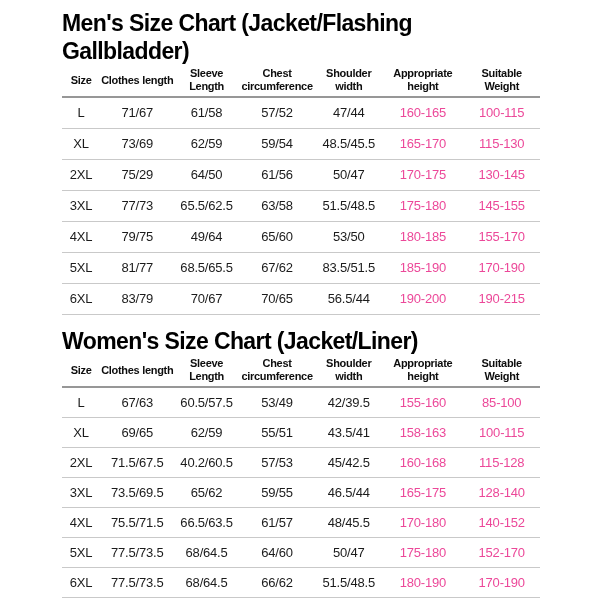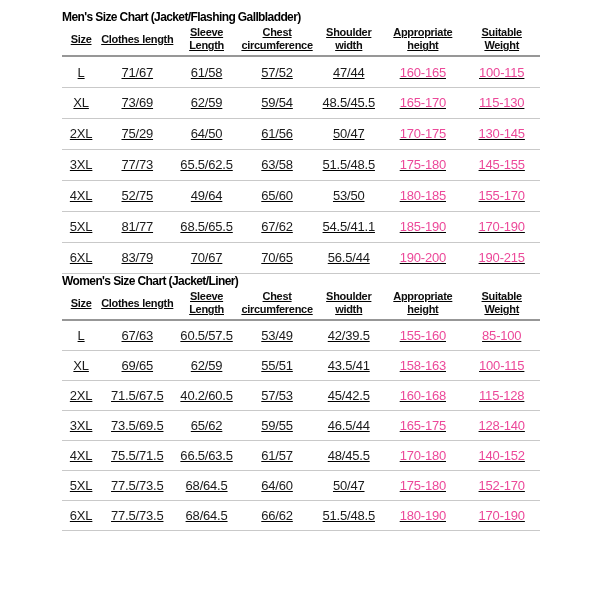--- a/index.html
+++ b/index.html
@@ -6,28 +6,28 @@
   html, body { background: #ffffff; }
   body {
     width: 600px; height: 600px; overflow: hidden;
     font-family: "Liberation Sans", sans-serif;
   }
   .page {
     width: 600px; height: 600px; background: #ffffff;
     padding: 10px 0 0 62px;
   }
   .chart-section { width: 478px; }
-  .chart-section + .chart-section { }
+  .chart-section + .chart-section { margin-top: 13px; }
   .chart-title {
-    font-size: 12px; font-weight: bold; color: #000000;
+    font-size: 23px; font-weight: bold; color: #000000;
     letter-spacing: -0.6px; line-height: 1.2; margin-bottom: 2px;
     font-family: "Liberation Sans", sans-serif;
   }
   table.size-table {
-    width: 478px; border-collapse: collapse; table-layout: fixed; text-decoration: underline;
+    width: 478px; border-collapse: collapse; table-layout: fixed;
   }
   col.c1 { width: 8%; }
   col.c2 { width: 15.5%; }
   col.c3 { width: 13.5%; }
   col.c4 { width: 16%; }
   col.c5 { width: 14%; }
   col.c6 { width: 17%; }
   col.c7 { width: 16%; }
   th {
     font-size: 11px; font-weight: bold; color: #0d0d0d;
@@ -105,33 +105,33 @@
             <td>3XL</td>
             <td>77/73</td>
             <td>65.5/62.5</td>
             <td>63/58</td>
             <td>51.5/48.5</td>
             <td class="red">175-180</td>
             <td class="red">145-155</td>
           </tr>
           <tr>
             <td>4XL</td>
-            <td>52/75</td>
+            <td>79/75</td>
             <td>49/64</td>
             <td>65/60</td>
             <td>53/50</td>
             <td class="red">180-185</td>
             <td class="red">155-170</td>
           </tr>
           <tr>
             <td>5XL</td>
             <td>81/77</td>
             <td>68.5/65.5</td>
             <td>67/62</td>
-            <td>54.5/41.1</td>
+            <td>83.5/51.5</td>
             <td class="red">185-190</td>
             <td class="red">170-190</td>
           </tr>
           <tr>
             <td>6XL</td>
             <td>83/79</td>
             <td>70/67</td>
             <td>70/65</td>
             <td>56.5/44</td>
             <td class="red">190-200</td>

